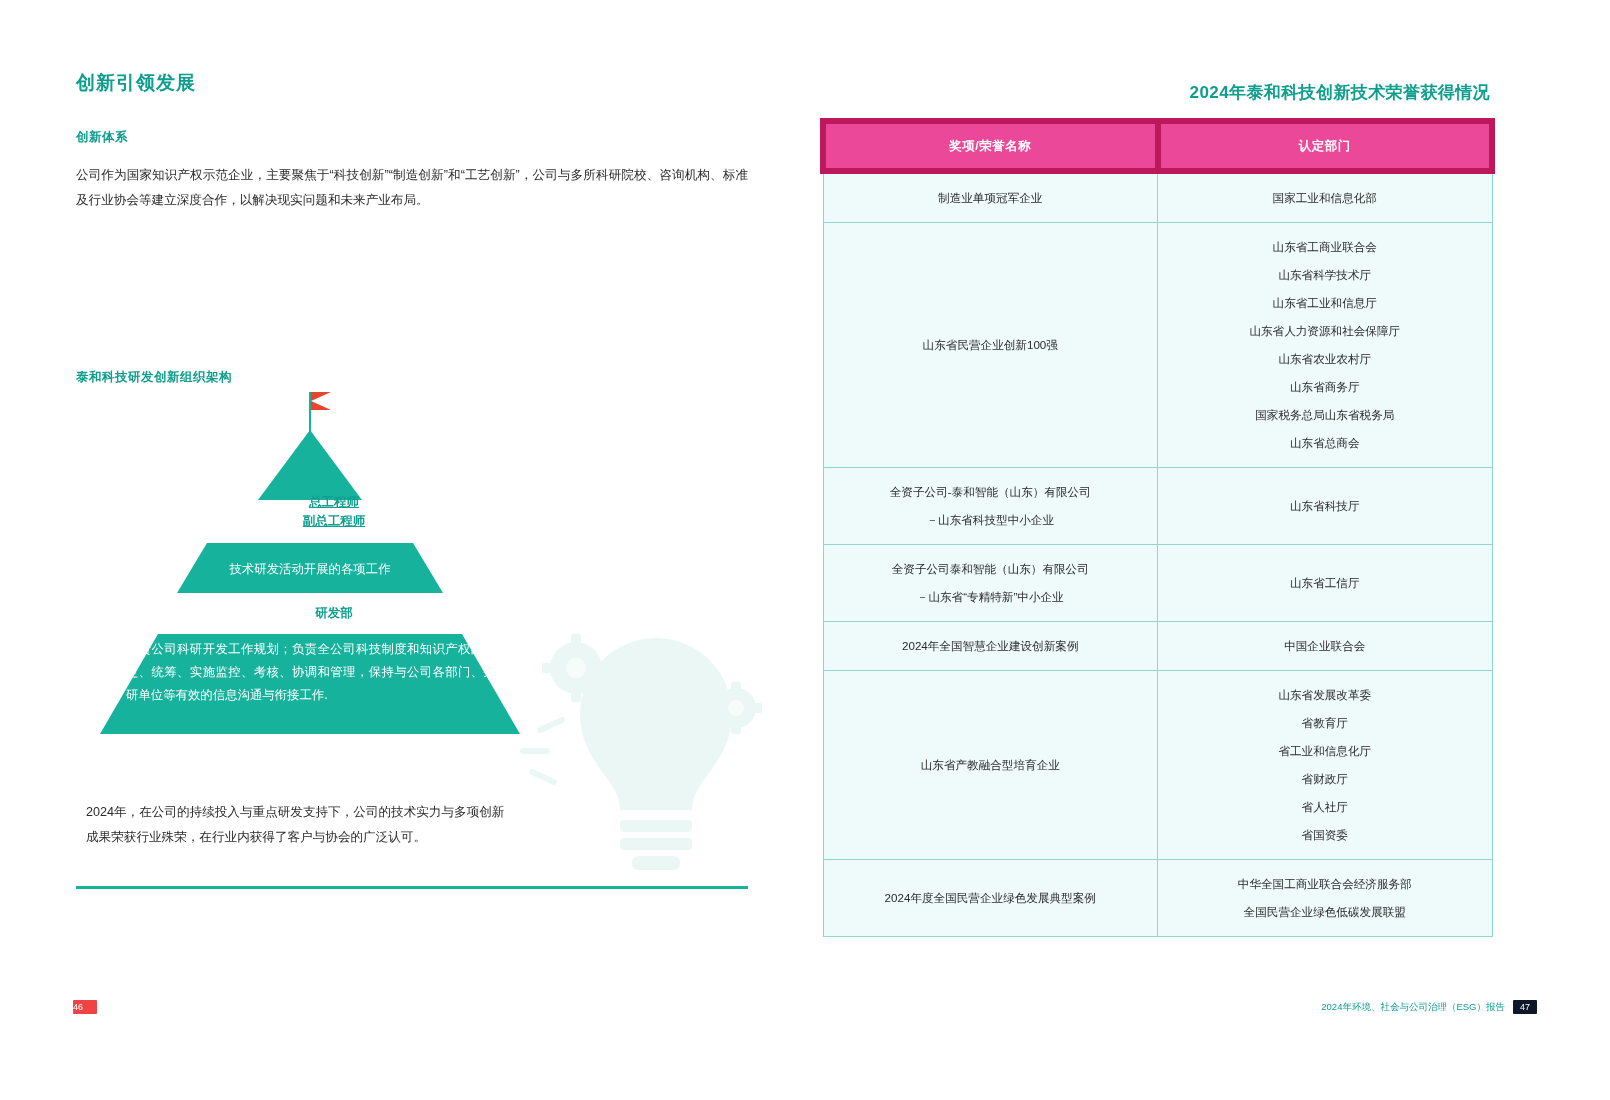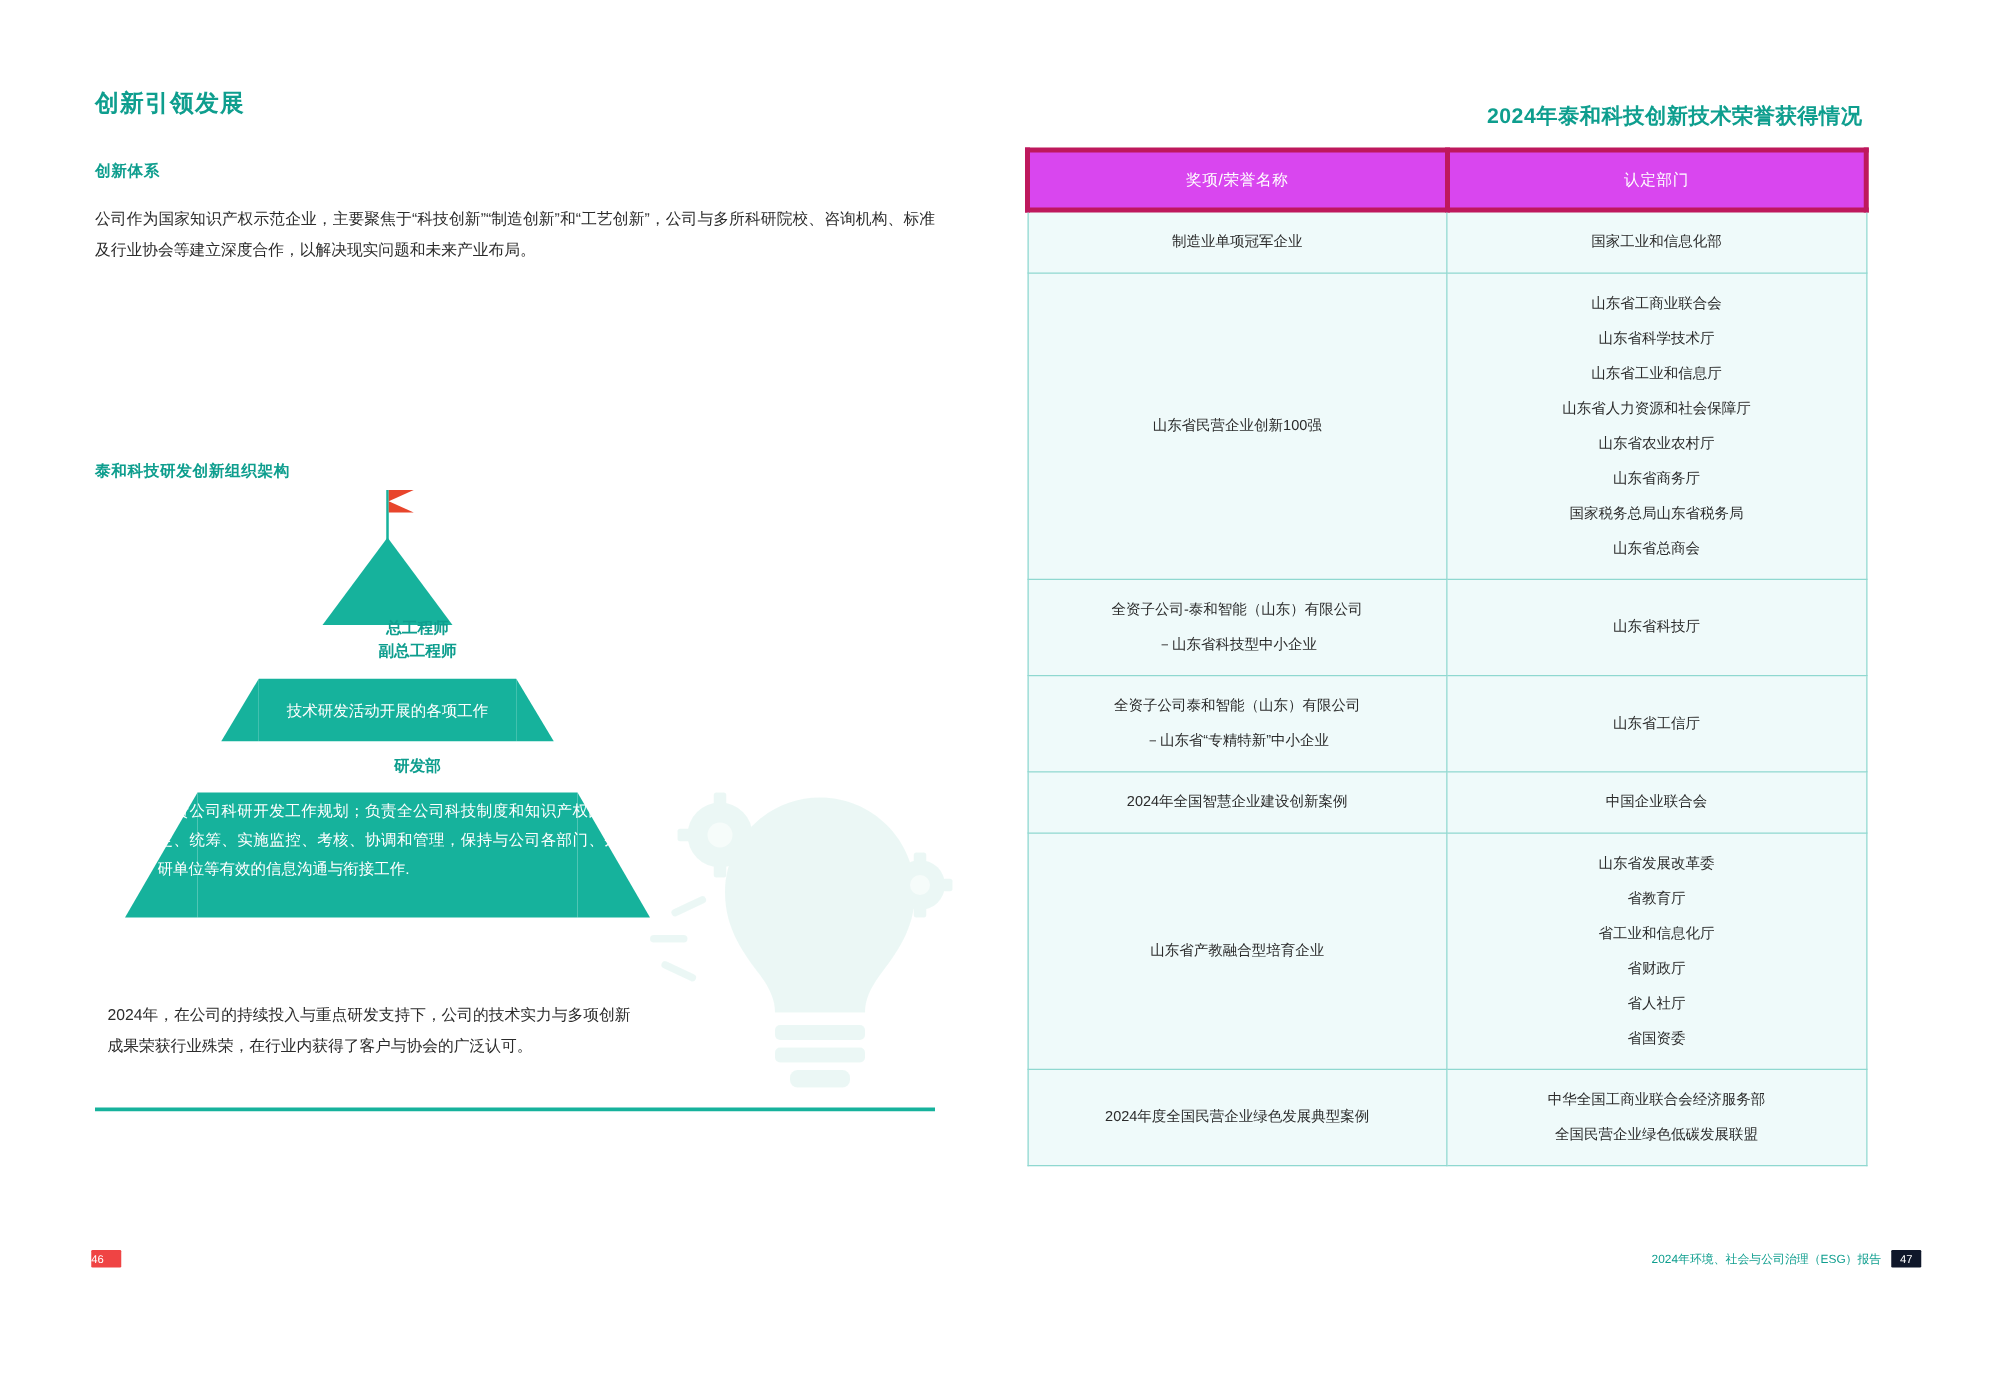--- a/index.html
+++ b/index.html
@@ -146,20 +146,21 @@
     position: absolute;
     text-align: center;
     color: #0e9e8e;
     font-size: 12.5px;
     font-weight: bold;
     line-height: 19px;
   }
   .lbl-eng {
     left: 158px; top: 95px;
     width: 200px;
+    text-decoration: underline;
   }
   .lbl-rd {
     left: 158px; top: 607px;
     width: 200px;
   }
   .lbl-white {
     position: absolute;
     color: #ffffff;
     font-size: 12.4px;
     line-height: 23px;
@@ -216,26 +217,26 @@
     letter-spacing: 0.4px;
   }
   .honor-table {
     position: absolute;
     left: 15px; top: 118px;
     width: 675px;
     border-collapse: collapse;
     table-layout: fixed;
   }
   .honor-table th {
-    background: #d946ef;
+    background: #ec4899;
     color: #ffffff;
     font-size: 12.5px;
-    font-weight: normal;
+    font-weight: bold;
     height: 42px;
-    border: 4px solid #be185d;
+    border: 6px solid #be185d;
     letter-spacing: 0.5px;
   }
   .honor-table td {
     border: 1px solid #8fd8d0;
     background: #effafa;
     font-size: 11.6px;
     color: #2b2b2b;
     text-align: center;
     line-height: 28px;
     padding: 10px 15px;

